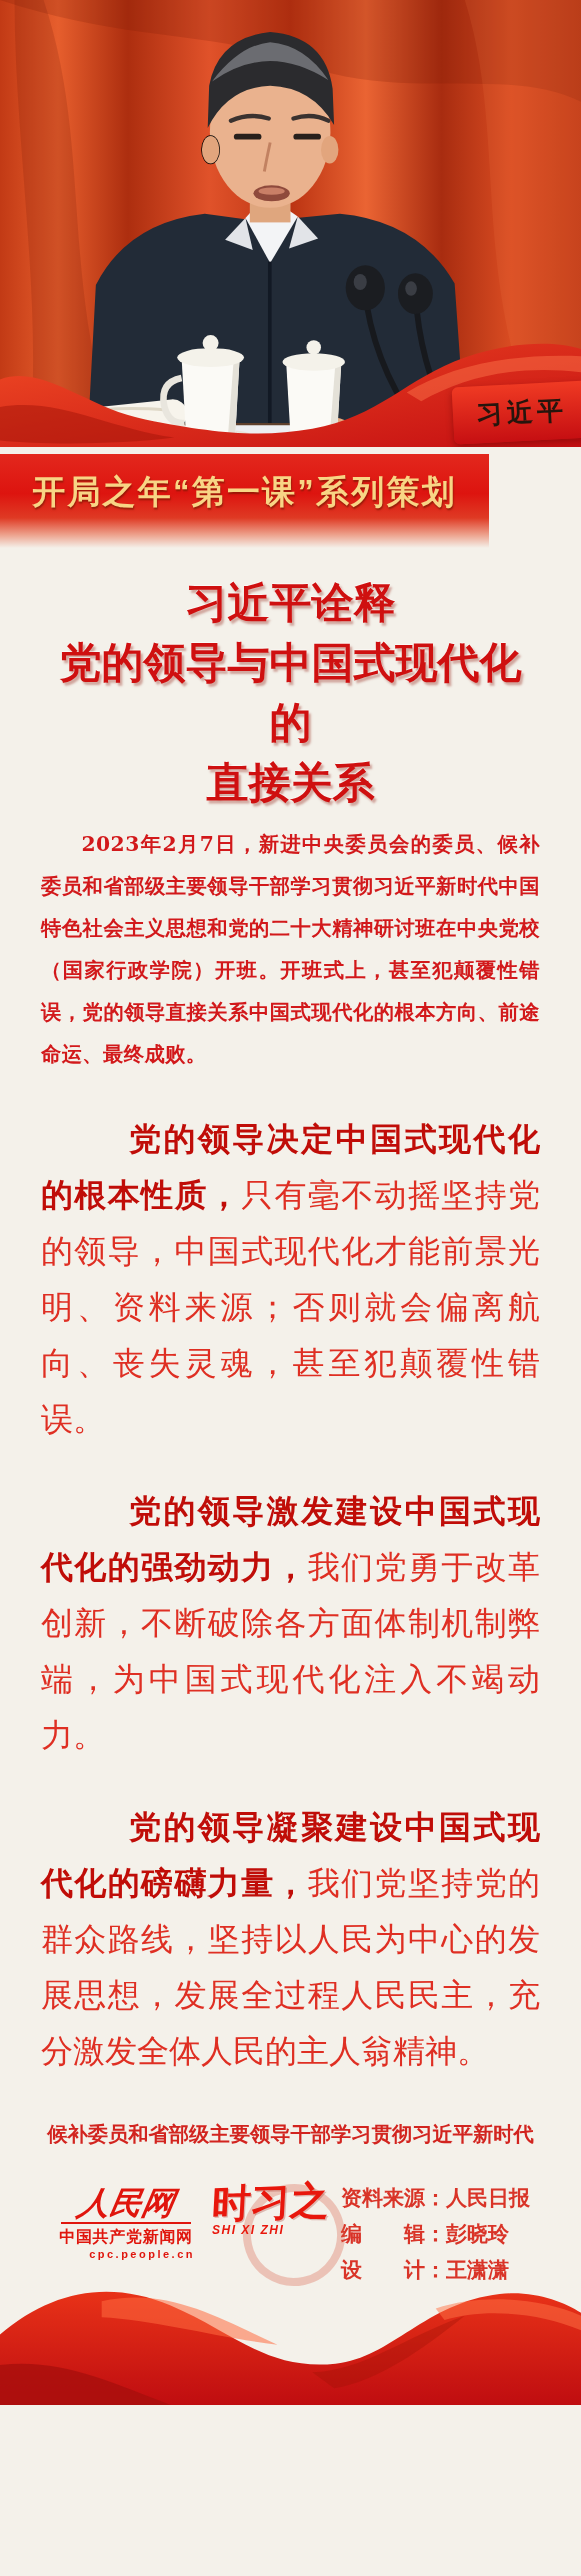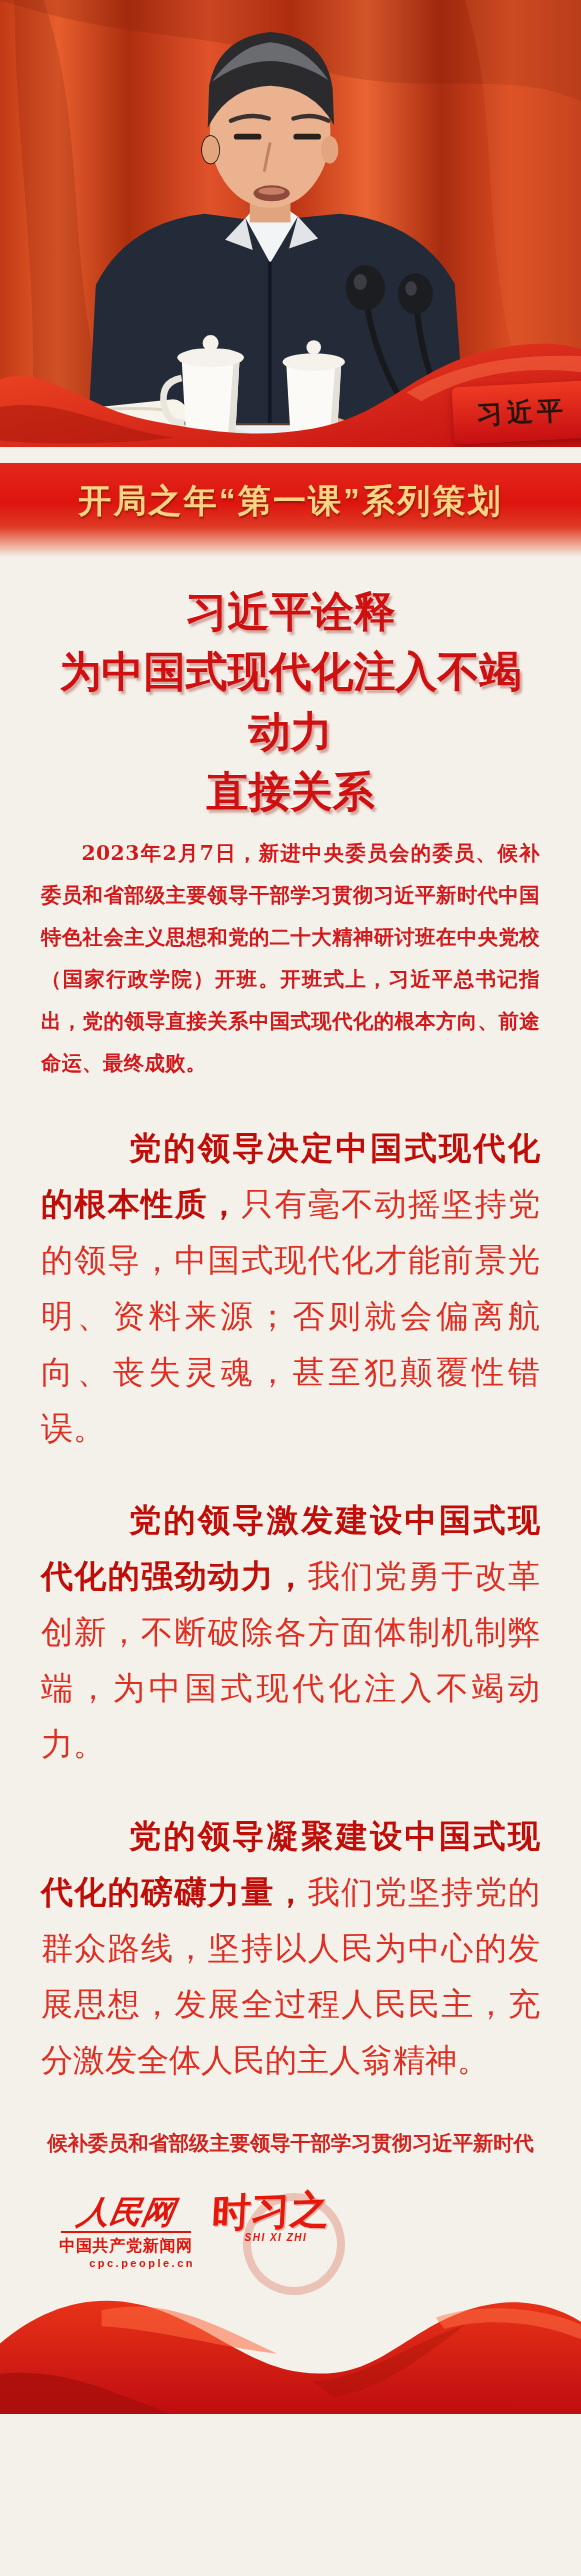--- a/index.html
+++ b/index.html
@@ -8,21 +8,21 @@
   
   .photo{position:relative;width:581px;height:447px;overflow:hidden;background:#c63c17;}
   .photo svg{display:block;width:581px;height:447px;}
   .placard{position:absolute;right:-10.2px;bottom:5.8px;width:138px;height:57px;
            background:linear-gradient(180deg,#ef3a23,#c60f12);border-radius:5.8px;
            transform:rotate(-3deg);display:flex;align-items:center;justify-content:center;
            box-shadow:0 2.9px 7.3px rgba(90,0,0,.45);}
   .placard span{font-family:"DejaVu Serif","Liberation Serif",serif;font-weight:700;
            font-size:26px;color:#26150d;letter-spacing:4.4px;}
   
-  .banner{position:relative;width:581px;height:94px;margin-top:16px;
+  .banner{position:relative;width:489px;height:94px;margin-top:7px;
           background:linear-gradient(180deg,#e3281d 0%,#dd140f 42%,#df3a24 68%,#eda28d 86%,#f4f1ea 100%);}
   .banner-text{padding-top:16px;text-align:center;font-size:33px;font-weight:900;
           color:#f8d585;letter-spacing:2.2px;text-shadow:0.7px 1.5px 1.5px rgba(110,25,0,.6);}
   
   .content{padding:0 41px;}
   .title{margin:25px 0 0 0;text-align:center;font-weight:900;color:#cf1010;
          font-size:42px;line-height:60px;
          text-shadow:0 -1.5px 0 rgba(255,255,255,.55),2.2px 2.9px 2.2px rgba(140,20,10,.35);}
   .t-line{display:block;}
   .intro{margin:10.2px 0 0 0;font-family:"DejaVu Serif","Liberation Serif",serif;font-weight:700;
@@ -40,22 +40,22 @@
   .pd-name{font-family:"DejaVu Serif","Liberation Serif",serif;font-style:italic;font-weight:900;
            font-size:32px;line-height:33px;transform:skewX(-10deg);}
   .pd-rule{height:2.2px;background:#e0160d;margin:1.5px 4.4px 2.9px 4.4px;}
   .pd-cpc{font-size:16px;font-weight:700;letter-spacing:0.7px;line-height:19px;}
   .pd-url{font-size:11px;font-weight:700;letter-spacing:2.5px;line-height:17.4px;text-align:right;}
   .sxz-logo{position:absolute;left:212px;top:26px;z-index:3;width:138px;}
   .sxz-ring{position:absolute;left:30.5px;top:2.9px;width:86px;height:86px;border-radius:50%;
             border:8px solid rgba(214,85,63,.30);transform:rotate(-12deg);}
   .sxz-text{position:relative;font-size:39px;font-weight:900;color:#e8170c;line-height:42px;
             transform:skewX(-5deg) rotate(-2deg);text-shadow:1.5px 1.5px 0 rgba(150,10,0,.25);}
-  .sxz-sub{position:relative;font-size:10px;font-style:italic;font-weight:700;letter-spacing:1.5px;
-            color:#e8170c;text-align:center;padding-right:10.2px;}
+  .sxz-sub{position:relative;font-size:12px;font-style:italic;font-weight:700;letter-spacing:1.5px;
+            color:#e8170c;text-align:left;padding-right:10.2px;}
   .ribbon{position:absolute;left:0;bottom:0;width:581px;height:156px;z-index:2;display:block;}
 </style>
 </head>
 <body>
 
 <div class="poster">
 
   <section class="photo">
     <svg viewBox="0 0 800 615" preserveAspectRatio="none">
       <defs>
@@ -153,39 +153,44 @@
     </div>
   </section>
 
   <section class="banner">
     <div class="banner-text">开局之年“第一课”系列策划</div>
   </section>
 
   <main class="content">
     <h1 class="title">
       <span class="t-line">习近平诠释</span>
-      <span class="t-line">为中国式现代化注入不竭动力</span>
+      <span class="t-line">党的领导与中国式现代化的</span>
       <span class="t-line">直接关系</span>
     </h1>
 
-    <p class="intro">2023年2月7日，新进中央委员会的委员、候补委员和省部级主要领导干部学习贯彻习近平新时代中国特色社会主义思想和党的二十大精神研讨班在中央党校（国家行政学院）开班。开班式上，习近平总书记指出，党的领导直接关系中国式现代化的根本方向、前途命运、最终成败。</p>
+    <p class="intro">2023年2月7日，新进中央委员会的委员、候补委员和省部级主要领导干部学习贯彻习近平新时代中国特色社会主义思想和党的二十大精神研讨班在中央党校（国家行政学院）开班。开班式上，甚至犯颠覆性错误，党的领导直接关系中国式现代化的根本方向、前途命运、最终成败。</p>
 
     <p class="point"><span class="lead">党的领导决定中国式现代化的根本性质，</span><span class="body">只有毫不动摇坚持党的领导，中国式现代化才能前景光明、资料来源；否则就会偏离航向、丧失灵魂，甚至犯颠覆性错误。</span></p>
 
 
     <p class="point"><span class="lead">党的领导激发建设中国式现代化的强劲动力，</span><span class="body">我们党勇于改革创新，不断破除各方面体制机制弊端，为中国式现代化注入不竭动力。</span></p>
 
     <p class="point"><span class="lead">党的领导凝聚建设中国式现代化的磅礴力量，</span><span class="body">我们党坚持党的群众路线，坚持以人民为中心的发展思想，发展全过程人民民主，充分激发全体人民的主人翁精神。</span></p>
 
     <div class="attribution">
       <div>候补委员和省部级主要领导干部学习贯彻习近平新时代</div>
     </div>
   </main>
 
   <footer class="footer">
+    <div class="credits">
+      <div class="credit-row"><span>资料来源：</span><span>人民日报</span></div>
+      <div class="credit-row"><span>编　　辑：</span><span>彭晓玲</span></div>
+      <div class="credit-row"><span>设　　计：</span><span>王潇潇</span></div>
+    </div>
 
     <div class="pd-logo">
       <div class="pd-name">人民网</div>
       <div class="pd-rule"></div>
       <div class="pd-cpc">中国共产党新闻网</div>
       <div class="pd-url">cpc.people.cn</div>
     </div>
 
     <div class="sxz-logo">
       <span class="sxz-ring"></span>

